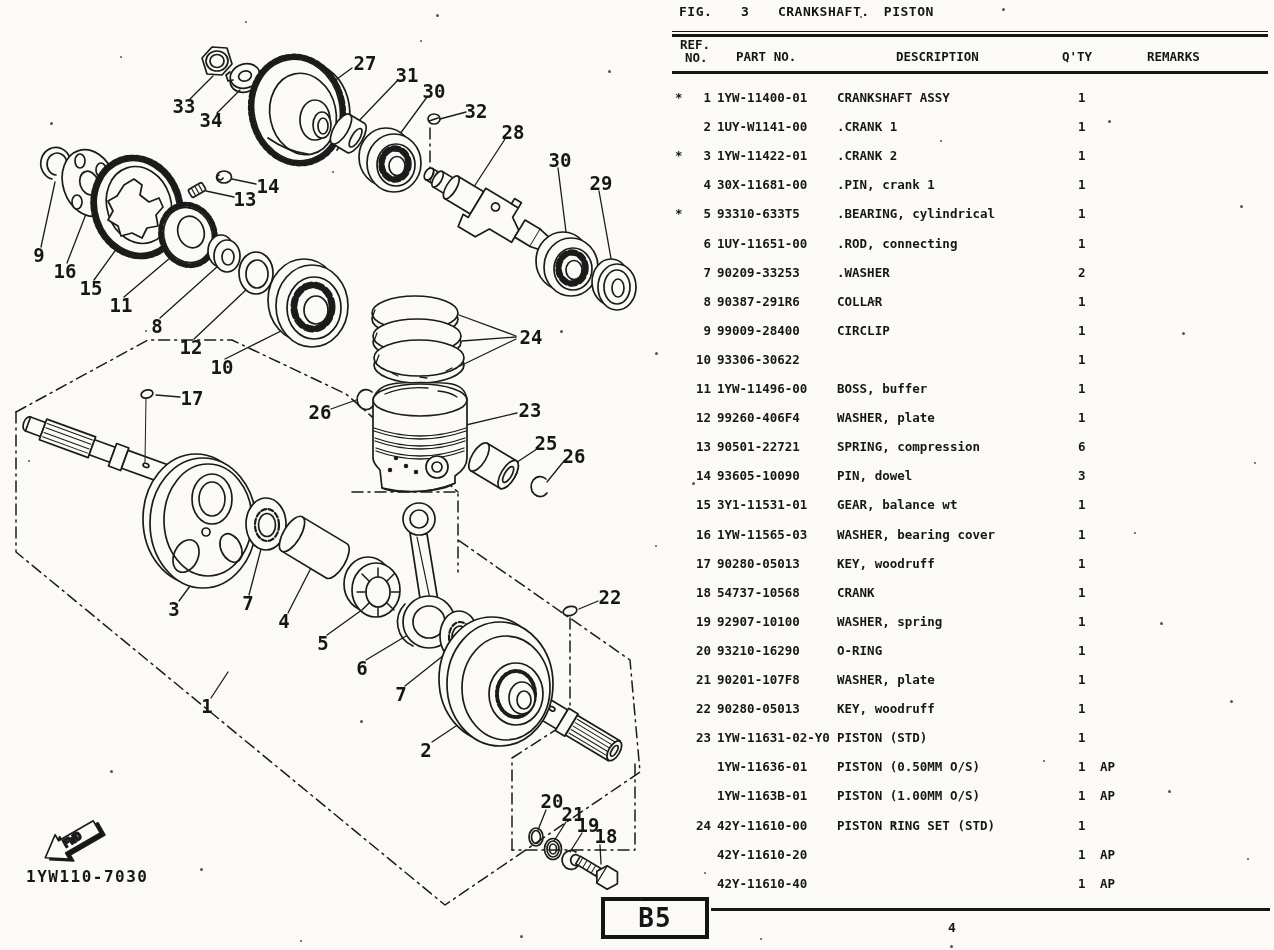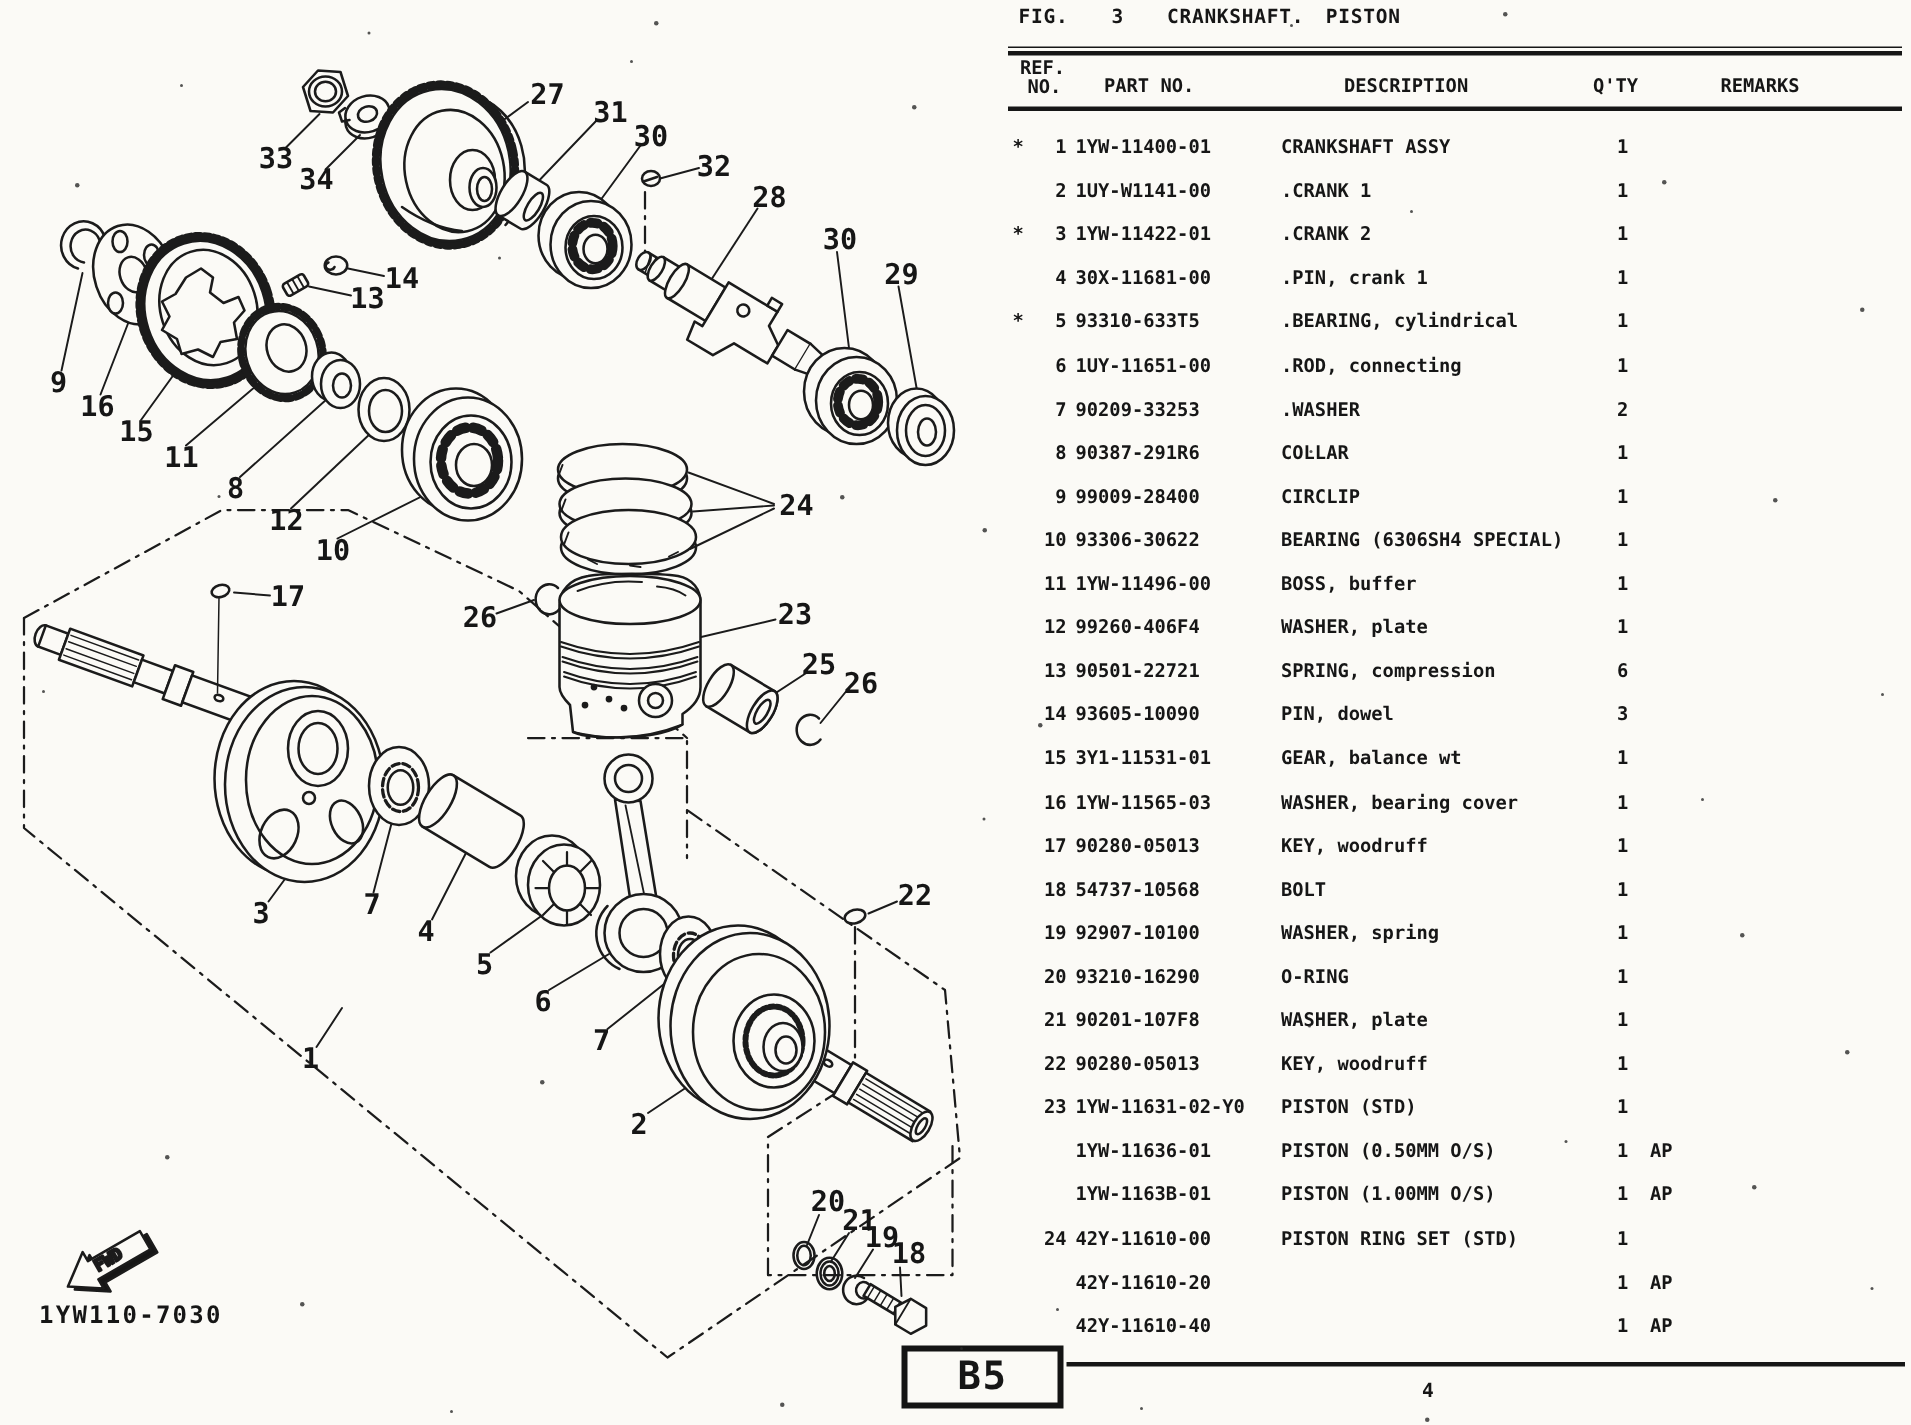--- a/index.html
+++ b/index.html
@@ -19,21 +19,21 @@
   .fig-title{position:absolute;left:7px;top:4px;font-weight:bold;font-size:13px;
              letter-spacing:.5px;word-spacing:6px;white-space:pre;}
   .rule{position:absolute;background:#161616;}
   .hdr{position:absolute;font-weight:bold;font-size:12.5px;white-space:pre;}
   .rows{position:absolute;left:0;top:83px;width:602px;}
   .trow{position:absolute;left:0;width:602px;height:29.1px;line-height:29.1px;}
   .cell{position:absolute;font-weight:bold;font-size:12.5px;white-space:pre;}
   .c-star{left:3px;width:10px;}
   .c-ref{left:13px;width:26px;text-align:right;}
   .c-part{left:45px;}
-  .c-desc{left:165px;margin-left:17px;}
+  .c-desc{left:165px;}
   .c-qty{left:406px;}
   .c-rem{left:428px;}
 
   .section-box{position:absolute;left:601px;top:897px;width:100px;height:34px;
                border:4px solid #141414;background:#fbfaf6;display:flex;align-items:center;
                justify-content:center;font-weight:bold;font-size:26px;letter-spacing:1px;}
   .bottom-rule{position:absolute;left:711px;top:908px;width:559px;height:3px;background:#161616;}
   .page-num{position:absolute;left:948px;top:920px;font-weight:bold;font-size:13px;}
 </style>
 </head>
@@ -491,21 +491,20 @@
           <span class="cell c-ref">9</span>
           <span class="cell c-part">99009-28400</span>
           <span class="cell c-desc">CIRCLIP</span>
           <span class="cell c-qty">1</span>
           <span class="cell c-rem"></span>
         </div>
         <div class="trow" style="top: 261.9px;">
           <span class="cell c-star"></span>
           <span class="cell c-ref">10</span>
           <span class="cell c-part">93306-30622</span>
-          <span class="cell c-desc">BEARING (6306SH4 SPECIAL)</span>
           <span class="cell c-qty">1</span>
           <span class="cell c-rem"></span>
         </div>
         <div class="trow" style="top: 291px;">
           <span class="cell c-star"></span>
           <span class="cell c-ref">11</span>
           <span class="cell c-part">1YW-11496-00</span>
           <span class="cell c-desc">BOSS, buffer</span>
           <span class="cell c-qty">1</span>
           <span class="cell c-rem"></span>
@@ -555,21 +554,21 @@
           <span class="cell c-ref">17</span>
           <span class="cell c-part">90280-05013</span>
           <span class="cell c-desc">KEY, woodruff</span>
           <span class="cell c-qty">1</span>
           <span class="cell c-rem"></span>
         </div>
         <div class="trow" style="top: 494.7px;">
           <span class="cell c-star"></span>
           <span class="cell c-ref">18</span>
           <span class="cell c-part">54737-10568</span>
-          <span class="cell c-desc">BOLT</span>
+          <span class="cell c-desc">CRANK</span>
           <span class="cell c-qty">1</span>
           <span class="cell c-rem"></span>
         </div>
         <div class="trow" style="top: 523.8px;">
           <span class="cell c-star"></span>
           <span class="cell c-ref">19</span>
           <span class="cell c-part">92907-10100</span>
           <span class="cell c-desc">WASHER, spring</span>
           <span class="cell c-qty">1</span>
           <span class="cell c-rem"></span>

